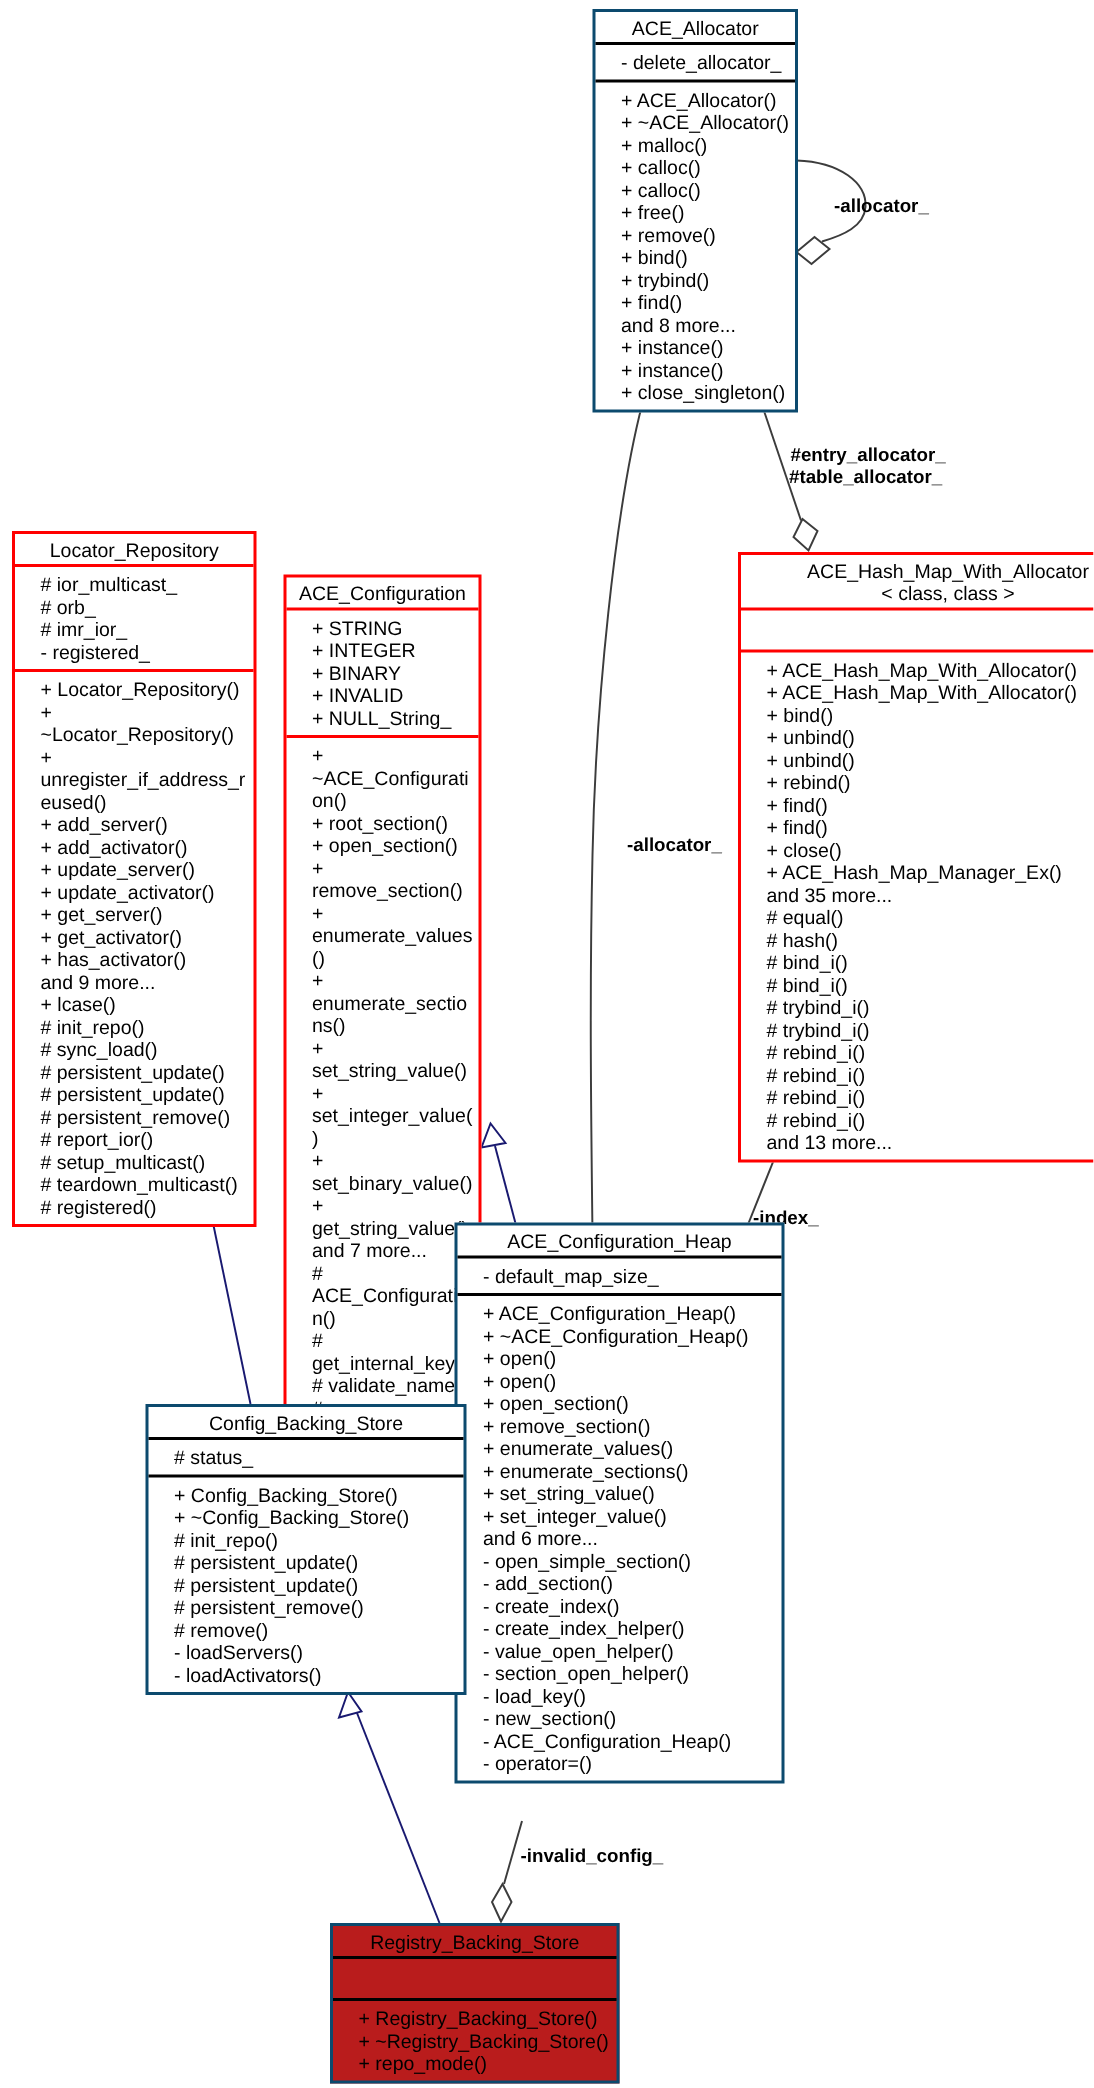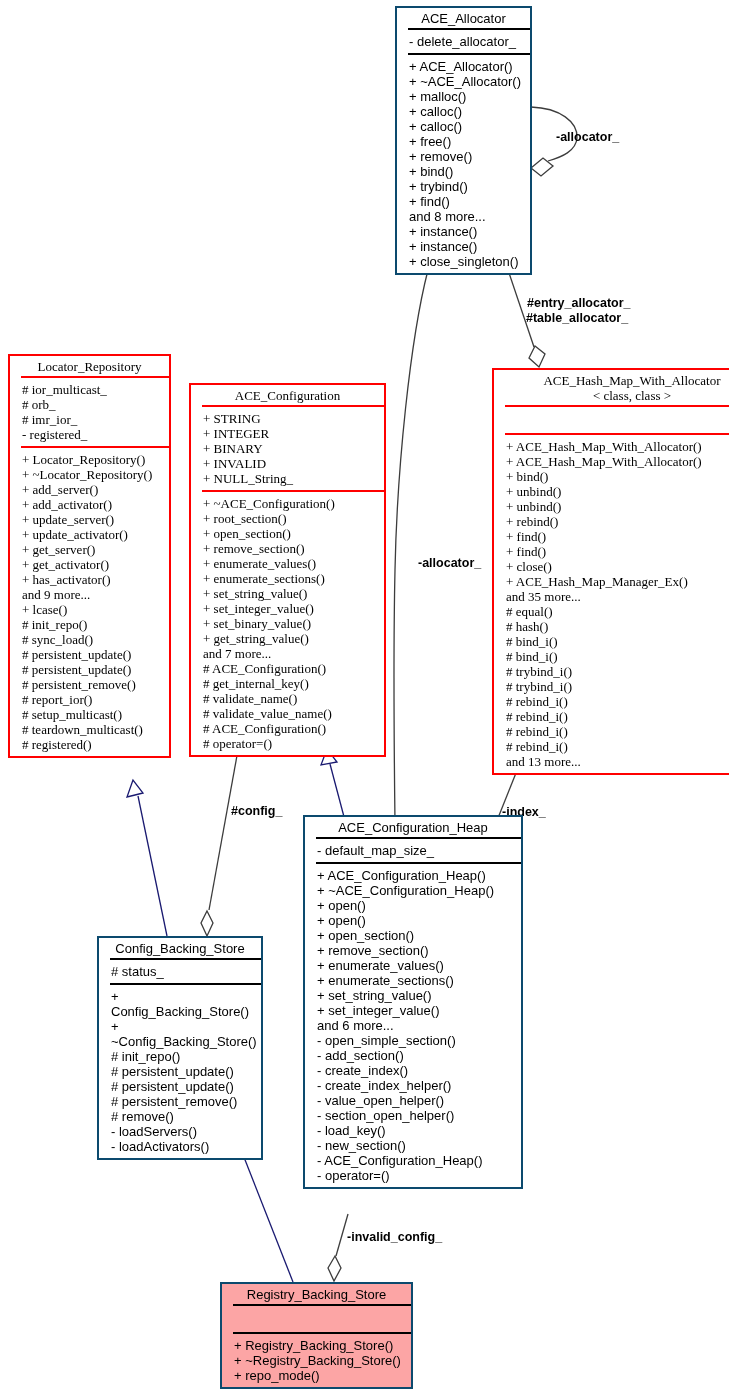--- a/index.html
+++ b/index.html
@@ -6,25 +6,25 @@
   .canvas{
     position:relative;width:729px;height:1392px;background:#ffffff;
     font-family:"Liberation Sans",sans-serif;color:#000;overflow:hidden;
   }
   .edges{position:absolute;left:0;top:0;width:729px;height:1392px;}
   .uml{
     position:absolute;background:#ffffff;border:2px solid #0c4a6e;
     box-sizing:border-box;font-size:13px;
   }
   .uml .title{text-align:center;padding:3px 3px 2px 3px;line-height:15px;}
-  .uml .sec{border-top:2px solid #000000;padding:4px 3px 4px 1px;line-height:15px;margin-left:11px;}
+  .uml .sec{border-top:2px solid #000000;padding:4px 3px 4px 17px;line-height:15px;}
   .uml .sec.empty{min-height:18px;}
-  .uml.red{border-color:#ff0000;font-family:Liberation Serif, serif;}
+  .uml.red{border-color:#ff0000;}
   .uml.red .sec{border-top-color:#ff0000;}
-  .uml.focus{background:#fca5a5;}
+  .uml.focus{background:#b91c1c;}
   .mline{overflow-wrap:anywhere;}
   .edge-label{position:absolute;font-size:12.5px;line-height:15px;white-space:nowrap;font-weight:bold;}
 </style>
 </head>
 <body>
 
 <div class="canvas">
 
   <svg class="edges" width="729" height="1392" viewBox="0 0 729 1392" fill="none" stroke="#3c3c3c" stroke-width="1.3">
 
@@ -93,20 +93,21 @@
     <div class="title">Locator_Repository</div>
     <div class="sec">
         <div class="mline"># ior_multicast_</div>
         <div class="mline"># orb_</div>
         <div class="mline"># imr_ior_</div>
         <div class="mline">- registered_</div>
       </div>
     <div class="sec">
         <div class="mline">+ Locator_Repository()</div>
         <div class="mline">+ ~Locator_Repository()</div>
+        <div class="mline">+ unregister_if_address_reused()</div>
         <div class="mline">+ add_server()</div>
         <div class="mline">+ add_activator()</div>
         <div class="mline">+ update_server()</div>
         <div class="mline">+ update_activator()</div>
         <div class="mline">+ get_server()</div>
         <div class="mline">+ get_activator()</div>
         <div class="mline">+ has_activator()</div>
         <div class="mline">and 9 more...</div>
         <div class="mline">+ lcase()</div>
         <div class="mline"># init_repo()</div>
@@ -114,21 +115,21 @@
         <div class="mline"># persistent_update()</div>
         <div class="mline"># persistent_update()</div>
         <div class="mline"># persistent_remove()</div>
         <div class="mline"># report_ior()</div>
         <div class="mline"># setup_multicast()</div>
         <div class="mline"># teardown_multicast()</div>
         <div class="mline"># registered()</div>
       </div>
   </div>
 
-  <div class="uml red" style="left:189px;top:383px;width:197px">
+  <div class="uml red" style="left:189px;top:383px;width:132px">
     <div class="title">ACE_Configuration</div>
     <div class="sec">
         <div class="mline">+ STRING</div>
         <div class="mline">+ INTEGER</div>
         <div class="mline">+ BINARY</div>
         <div class="mline">+ INVALID</div>
         <div class="mline">+ NULL_String_</div>
       </div>
     <div class="sec">
         <div class="mline">+ ~ACE_Configuration()</div>
@@ -206,21 +207,21 @@
         <div class="mline">- create_index_helper()</div>
         <div class="mline">- value_open_helper()</div>
         <div class="mline">- section_open_helper()</div>
         <div class="mline">- load_key()</div>
         <div class="mline">- new_section()</div>
         <div class="mline">- ACE_Configuration_Heap()</div>
         <div class="mline">- operator=()</div>
       </div>
   </div>
 
-  <div class="uml" style="left:97px;top:936px;width:166px">
+  <div class="uml" style="left:97px;top:936px;width:214px">
     <div class="title">Config_Backing_Store</div>
     <div class="sec">
         <div class="mline"># status_</div>
       </div>
     <div class="sec">
         <div class="mline">+ Config_Backing_Store()</div>
         <div class="mline">+ ~Config_Backing_Store()</div>
         <div class="mline"># init_repo()</div>
         <div class="mline"># persistent_update()</div>
         <div class="mline"># persistent_update()</div>

